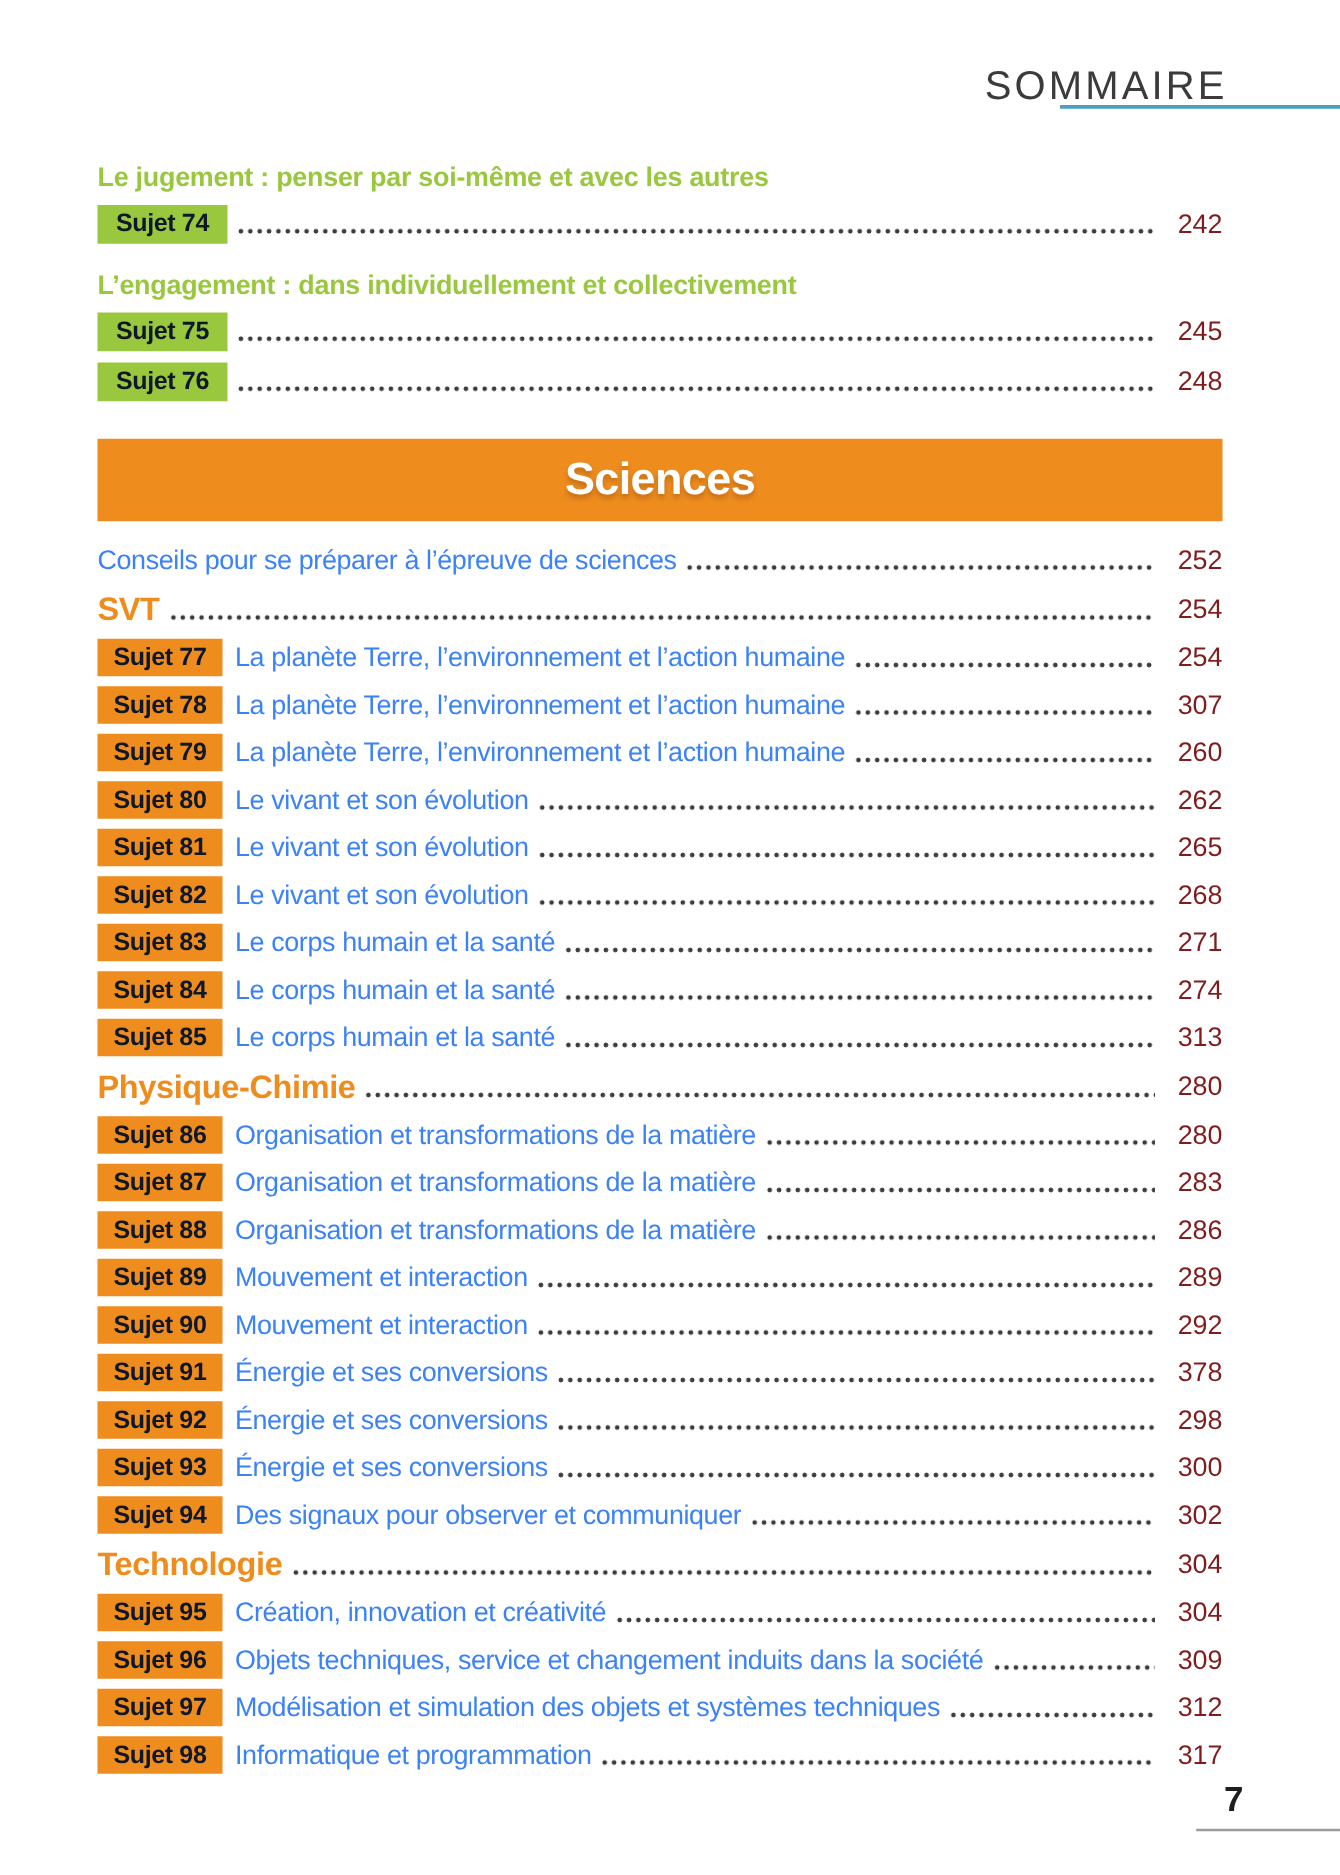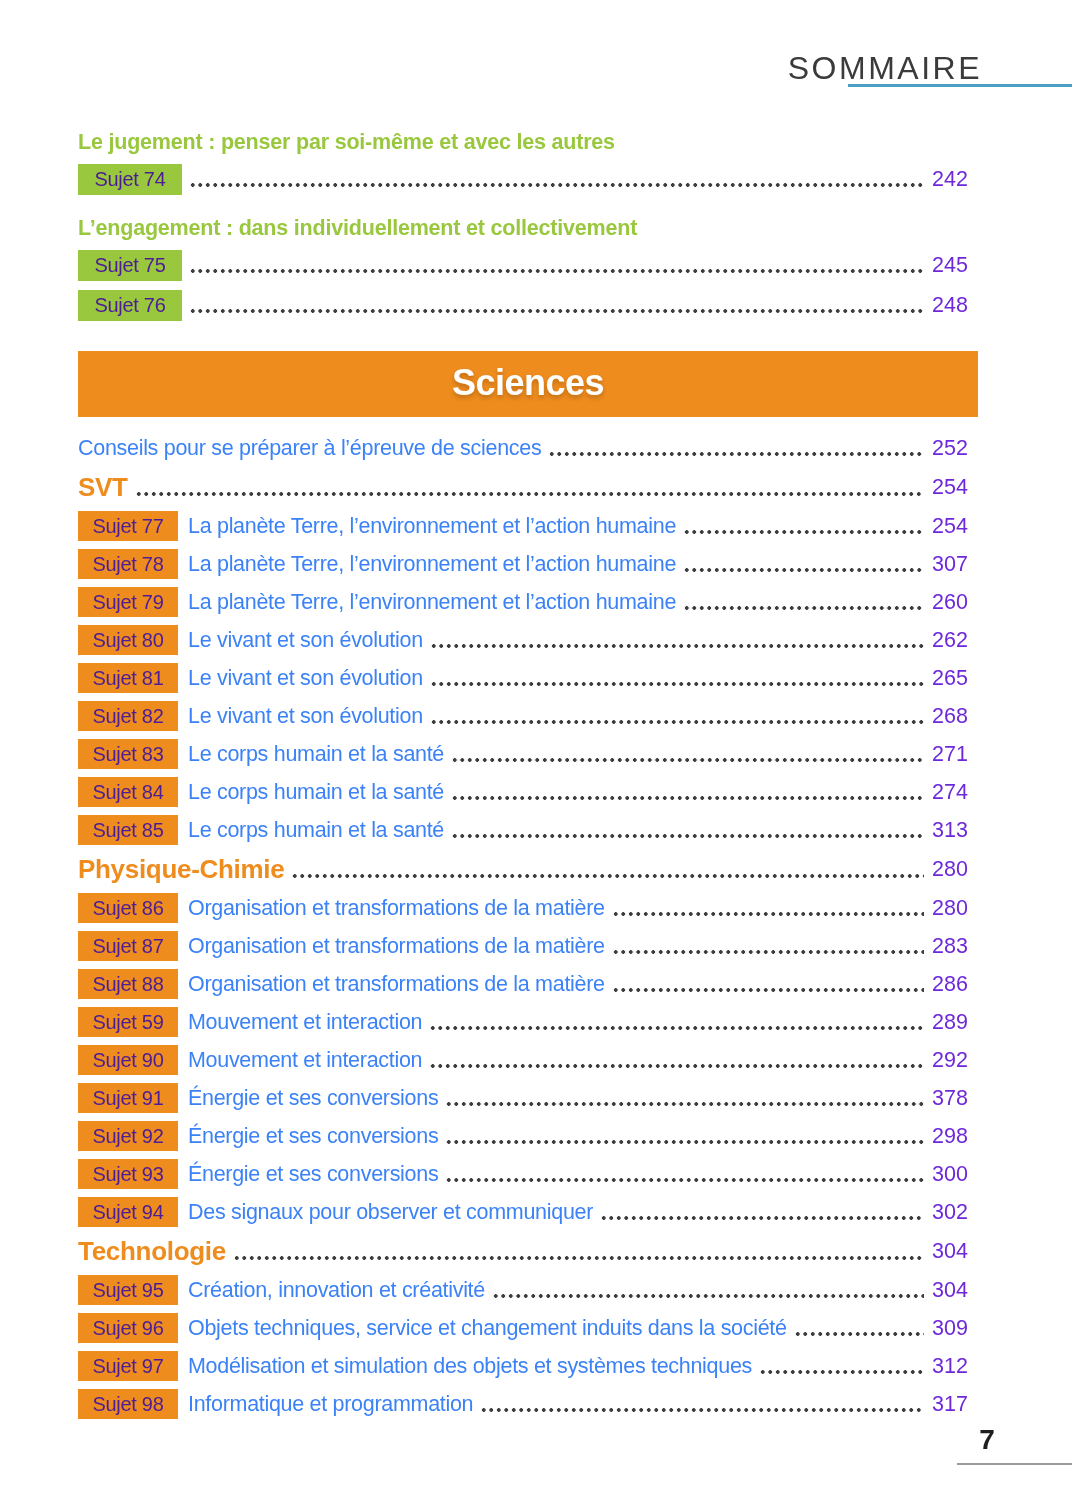--- a/index.html
+++ b/index.html
@@ -53,35 +53,36 @@
     align-self: flex-end;
     margin: 0 8px 0 7px;
     background-image: radial-gradient(circle, #3c3c3c 1.6px, rgba(0,0,0,0) 2.1px);
     background-size: 7.5px 6px;
     background-repeat: repeat-x;
     background-position: 0 center;
   }
   .pagenum {
     flex: 0 0 auto;
     min-width: 46px;
+    text-align: right;
     font-size: 21.5px;
-    color: #6d28d9;
+    color: #7f1d1d;
     white-space: nowrap;
   }
 
   
   .badge {
     flex: 0 0 auto;
     display: inline-flex;
     align-items: center;
     justify-content: center;
     height: 30px;
     width: 100px;
-    color: #4c1d95;
-    font-weight: 400;
+    color: #0f172a;
+    font-weight: 700;
     font-size: 20px;
     letter-spacing: -0.3px;
     white-space: nowrap;
   }
   .badge-green { background: var(--green, #99c73d); width: 104px; height: 31px; }
   .badge-orange { background: var(--orange, #ee8c1e); }
 
   
   .intro-section { margin-bottom: 19px; }
   .intro-heading {
@@ -278,21 +279,21 @@
           <div class="dots"></div>
           <span class="pagenum">283</span>
         </div>
         <div class="row toc-row subject-row">
           <span class="badge badge-orange">Sujet 88</span>
           <span class="title">Organisation et transformations de la matière</span>
           <div class="dots"></div>
           <span class="pagenum">286</span>
         </div>
         <div class="row toc-row subject-row">
-          <span class="badge badge-orange">Sujet 59</span>
+          <span class="badge badge-orange">Sujet 89</span>
           <span class="title">Mouvement et interaction</span>
           <div class="dots"></div>
           <span class="pagenum">289</span>
         </div>
         <div class="row toc-row subject-row">
           <span class="badge badge-orange">Sujet 90</span>
           <span class="title">Mouvement et interaction</span>
           <div class="dots"></div>
           <span class="pagenum">292</span>
         </div>

